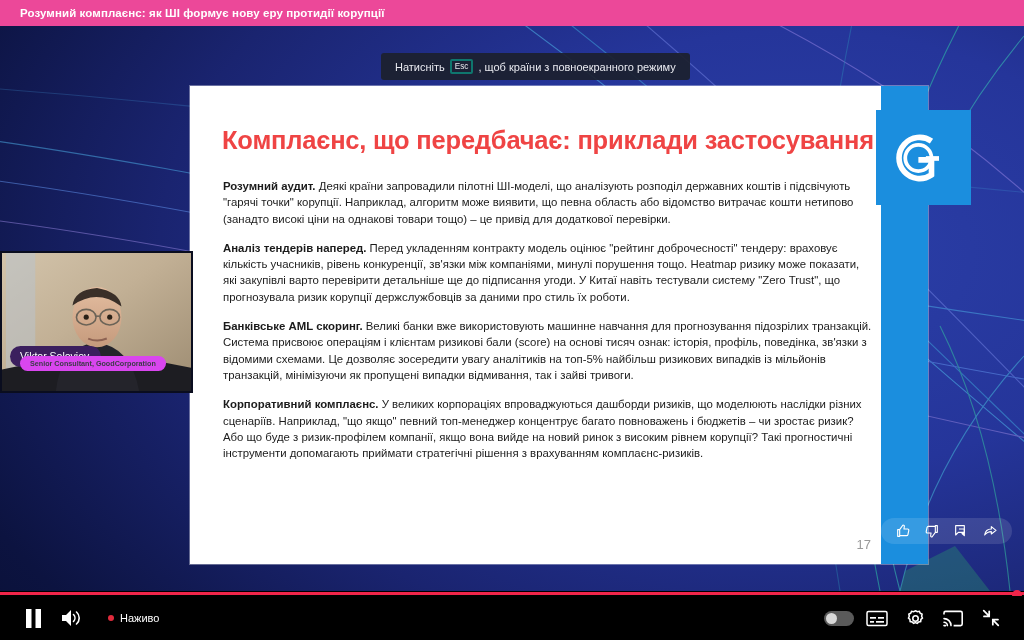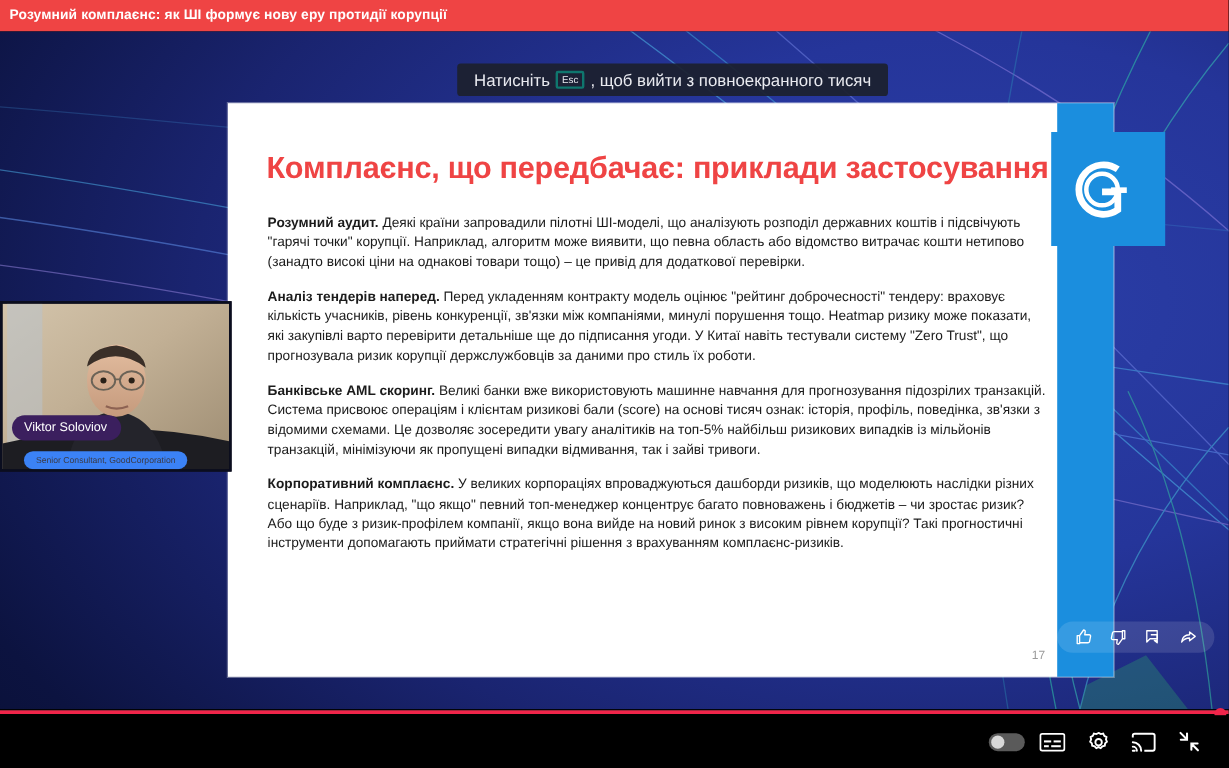--- a/index.html
+++ b/index.html
@@ -12,23 +12,24 @@
   #player {
     position:relative;
     width:1024px; height:640px;
     background:#000;
     overflow:hidden;
   }
 
   
   #title-bar {
     position:absolute; top:0; left:0; width:1024px; height:26px;
-    background:#ef4444;
+    background:#ec4899;
     display:flex; align-items:center;
     z-index:40;
+    padding-left:12px;
   }
   #title-bar .vt {
     color:#fff; font-size:11.5px; font-weight:bold;
     padding-left:8px; letter-spacing:.1px;
     white-space:nowrap;
   }
 
   
   #stage {
     position:absolute; top:26px; left:0; width:1024px; height:565px;
@@ -78,21 +79,21 @@
   .para {
     color:#1b1b1b;
     font-size:11.4px;
     line-height:16.3px;
     margin-bottom:13px;
     text-align:left;
   }
   .para b { font-weight:bold; }
   #slide-num {
     position:absolute; right:57px; bottom:12px;
-    color:#9a9a9a; font-size:10px;
+    color:#9a9a9a; font-size:13px;
   }
 
   
   #pip {
     position:absolute; left:0px; top:225px;
     width:193px; height:142px;
     background:#12121c;
     border:2px solid #0a0d1f;
     overflow:hidden;
   }
@@ -110,41 +111,41 @@
   #pip-name {
     position:absolute; left:8px; bottom:24px;
     background:#3b1f5e;
     color:#fff;
     font-size:10.5px;
     padding:4px 12px 5px 10px;
     border-radius:11px;
     white-space:nowrap;
   }
   #pip-role {
-    position:absolute; left:18px; bottom:0;
-    background:#3b82f6;
+    position:absolute; left:18px; bottom:20px;
+    background:#d946ef;
     color:#3b3b46;
     font-size:7.2px;
     padding:3px 10px 3px 10px;
     border-radius:9px;
     white-space:nowrap;
-    font-weight:normal;
+    font-weight:bold;
   }
 
   
   #esc-toast {
     position:absolute; left:381px; top:27px;
     height:27px;
     background:rgba(28,32,46,.93);
     border-radius:3px;
     display:flex; align-items:center;
     padding:0 14px;
     z-index:35;
   }
-  #esc-toast .t { color:#e9eaf0; font-size:14px; white-space:nowrap; }
+  #esc-toast .t { color:#e9eaf0; font-size:11px; white-space:nowrap; }
   #esc-key {
     display:inline-flex; align-items:center; justify-content:center;
     min-width:22px; height:15px;
     border:2px solid #0f766e;
     border-radius:2px;
     color:#e9eaf0; font-size:8.2px;
     margin:0 5px;
     padding:0 3px;
   }
 
@@ -353,33 +354,52 @@
       <span class="ric">
         <svg viewBox="0 0 24 24" fill="none" stroke="#ffffff" stroke-width="1.7" stroke-linejoin="round">
           <path d="M4 18c1-7 6-9 10-9V5.5L21 11l-7 5.5V13c-4 0-7 1.2-10 5z"></path>
         </svg>
       </span>
     </div>
 
     <div id="esc-toast">
       <span class="t">Натисніть</span>
       <span id="esc-key">Esc</span>
-      <span class="t">, щоб вийти з повноекранного тисяч</span>
+      <span class="t">, щоб країни з повноекранного режиму</span>
     </div>
 
   </div>
 
   <div id="progress">
     <div id="progress-track"></div>
     <div id="progress-fill">
       <div id="progress-knob"></div>
     </div>
   </div>
 
   <div id="controls">
+    <div id="controls-left">
+      <div class="ctl">
+        <svg width="17" height="19" viewBox="0 0 17 19">
+          <rect x="1" y="0" width="5.5" height="19" fill="#ffffff"></rect>
+          <rect x="10.5" y="0" width="5.5" height="19" fill="#ffffff"></rect>
+        </svg>
+      </div>
+      <div class="ctl">
+        <svg width="22" height="20" viewBox="0 0 22 20">
+          <path d="M2 7h4l5-5v16l-5-5H2V7z" fill="#ffffff"></path>
+          <path d="M13.5 6.5a5 5 0 0 1 0 7" fill="none" stroke="#ffffff" stroke-width="1.6" stroke-linecap="round"></path>
+          <path d="M16.5 4a8 8 0 0 1 0 12" fill="none" stroke="#ffffff" stroke-width="1.6" stroke-linecap="round"></path>
+        </svg>
+      </div>
+      <div id="live-badge">
+        <span id="live-dot"></span>
+        <span id="live-text">Наживо</span>
+      </div>
+    </div>
 
     <div id="controls-right">
       <div class="ctl">
         <span id="autoplay"></span>
       </div>
       <div class="ctl">
         <svg width="22" height="17" viewBox="0 0 22 17">
           <rect x="1" y="1.5" width="20" height="14" rx="1.5" fill="none" stroke="#ffffff" stroke-width="1.5"></rect>
           <rect x="4" y="7" width="6" height="1.7" fill="#ffffff"></rect>
           <rect x="12" y="7" width="6" height="1.7" fill="#ffffff"></rect>

